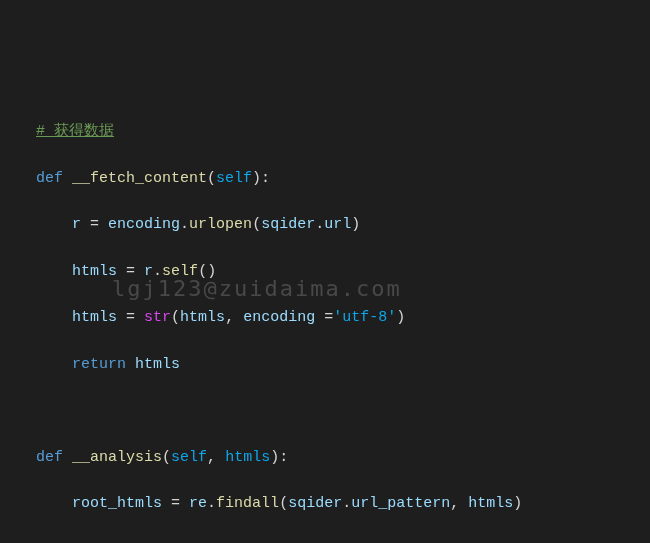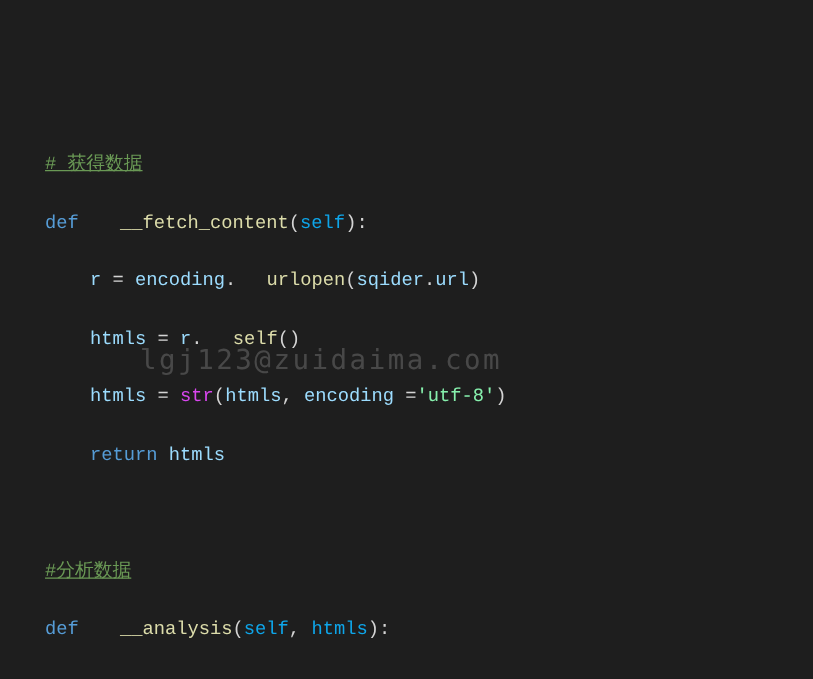--- a/index.html
+++ b/index.html
@@ -12,24 +12,24 @@
     width: 650px;
     height: 543px;
     overflow: hidden;
     padding: 4px 0 0 0;
     white-space: pre;
     position: relative;
   }
   .line { padding-left: 0; }
   .c-comment { color: #6a9955; text-decoration: underline; }
   .c-keyword { color: #569cd6; text-align: center; }
-  .c-fn { color: #dcdcaa; margin-left: 24px; }
+  .c-fn { color: #dcdcaa; }
   .c-param { color: #0ea5e9; }
   .c-var { color: #9cdcfe; }
-  .c-string { color: #86efac; }
+  .c-string { color: #0ea5e9; }
   .c-punc { color: #d4d4d4; }
   .c-type { color: #d946ef; }
   .watermark {
     position: absolute;
     top: 272px;
     left: 112px;
     color: rgba(200,200,200,0.25);
     font-size: 22px;
     letter-spacing: 2px;
     font-family: monospace;
@@ -42,21 +42,20 @@
 
 
 <div>
 <div class="line">    <span class="c-comment"># 获得数据</span></div>
 <div class="line">    <span class="c-keyword">def</span> <span class="c-fn">__fetch_content</span><span class="c-punc">(</span><span class="c-param">self</span><span class="c-punc">):</span></div>
 <div class="line">        <span class="c-var">r</span> <span class="c-punc">=</span> <span class="c-var">encoding</span><span class="c-punc">.</span><span class="c-fn">urlopen</span><span class="c-punc">(</span><span class="c-var">sqider</span><span class="c-punc">.</span><span class="c-var">url</span><span class="c-punc">)</span></div>
 <div class="line">        <span class="c-var">htmls</span> <span class="c-punc">=</span> <span class="c-var">r</span><span class="c-punc">.</span><span class="c-fn">self</span><span class="c-punc">()</span></div>
 <div class="line">        <span class="c-var">htmls</span> <span class="c-punc">=</span> <span class="c-type">str</span><span class="c-punc">(</span><span class="c-var">htmls</span><span class="c-punc">,</span> <span class="c-var">encoding</span> <span class="c-punc">=</span><span class="c-string">'utf-8'</span><span class="c-punc">)</span></div>
 <div class="line">        <span class="c-keyword">return</span> <span class="c-var">htmls</span></div>
 <div class="line"> </div>
-<div class="line">    <span class="c-comment">#分析数据</span></div>
 <div class="line">    <span class="c-keyword">def</span> <span class="c-fn">__analysis</span><span class="c-punc">(</span><span class="c-param">self</span><span class="c-punc">,</span> <span class="c-param">htmls</span><span class="c-punc">):</span></div>
 <div class="line">        <span class="c-var">root_htmls</span> <span class="c-punc">=</span> <span class="c-var">re</span><span class="c-punc">.</span><span class="c-fn">findall</span><span class="c-punc">(</span><span class="c-var">sqider</span><span class="c-punc">.</span><span class="c-var">url_pattern</span><span class="c-punc">,</span> <span class="c-var">htmls</span><span class="c-punc">)</span></div>
 
 
 
 
 
 
 
 

